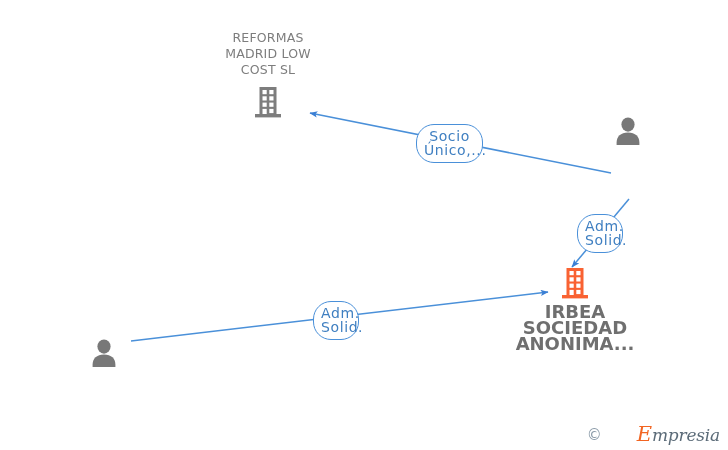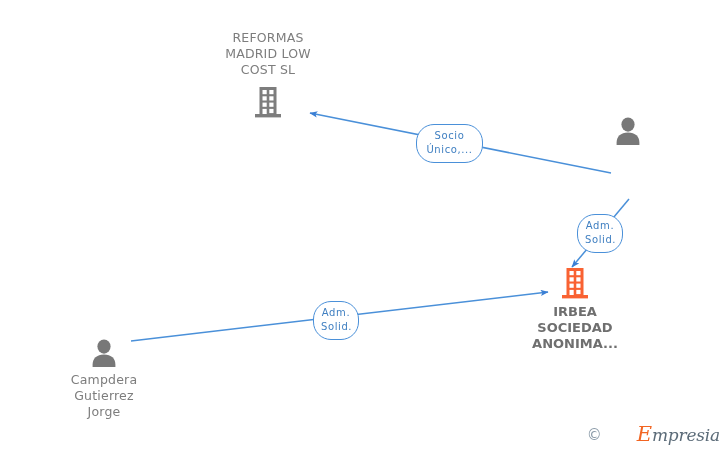--- a/index.html
+++ b/index.html
@@ -32,37 +32,37 @@
   .node-label {
     font-size: 12.5px;
     line-height: 16px;
     color: #7d7d7d;
     letter-spacing: 0.2px;
     white-space: pre-line;
   }
   .node-label.company-strong {
     color: #6f6f6f;
     font-weight: 600;
-    font-size: 13px;
+    font-size: 18px;
     letter-spacing: 0;
   }
   .icon-wrap {
     display: flex;
     justify-content: center;
     align-items: flex-end;
   }
 
   
   .edge-label {
     position: absolute;
     border: 1.4px solid #4a90d9;
     border-radius: 18px;
     background: #ffffff;
     color: #3f7fc1;
-    font-size: 10px;
+    font-size: 14px;
     line-height: 14px;
     letter-spacing: 0.6px;
     text-align: center;
     padding: 4px 7px 5px 7px;
     white-space: pre-line;
     box-sizing: border-box;
   }
 
   
   #watermark {
@@ -166,23 +166,20 @@
 ANONIMA...</div>
   </div>
 
   <div class="node" style="left:54px; top:339px; width:100px;">
     <div class="icon-wrap">
       <svg width="32" height="28" viewBox="0 0 32 28" xmlns="http://www.w3.org/2000/svg">
         <ellipse cx="16" cy="7.6" rx="6.6" ry="7.1" fill="#787878"></ellipse>
         <path d="M16,15.4 C8.6,15.4 4.6,19.6 4.6,25.4 L4.6,28 L27.4,28 L27.4,25.4 C27.4,19.6 23.4,15.4 16,15.4 Z" fill="#787878"></path>
       </svg>
     </div>
-    <div class="node-label" style="margin-top:5px;">Campdera
-Gutierrez
-Jorge</div>
   </div>
 
   <div class="edge-label" style="left:416px; top:124px; width:67px;">Socio
 Único,...</div>
 
   <div class="edge-label" style="left:577px; top:214px; width:46px;">Adm.
 Solid.</div>
 
   <div class="edge-label" style="left:313px; top:301px; width:46px;">Adm.
 Solid.</div>

